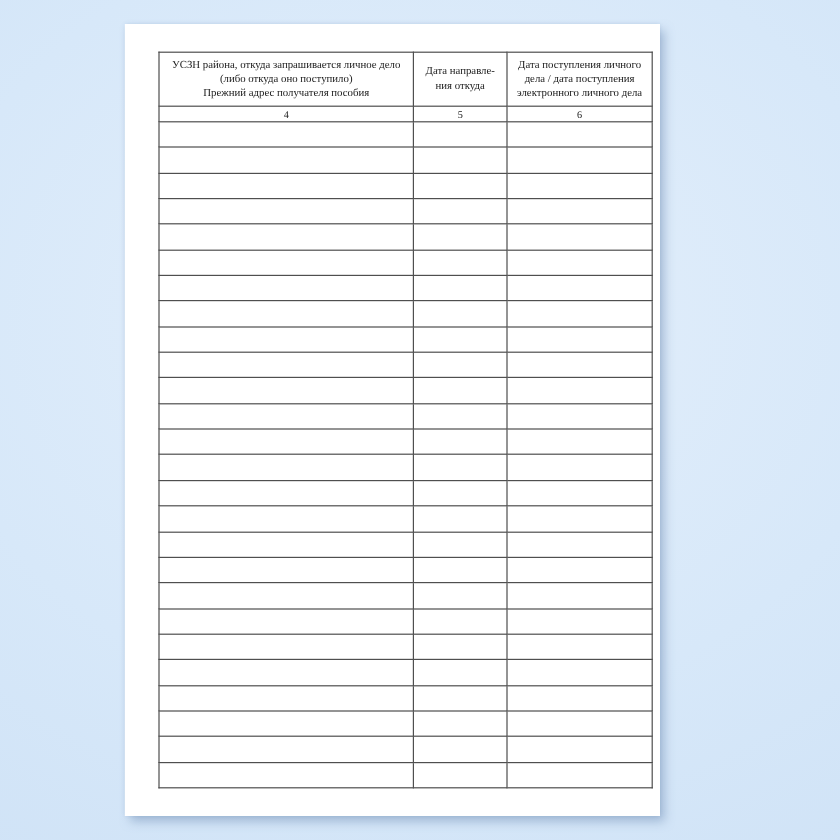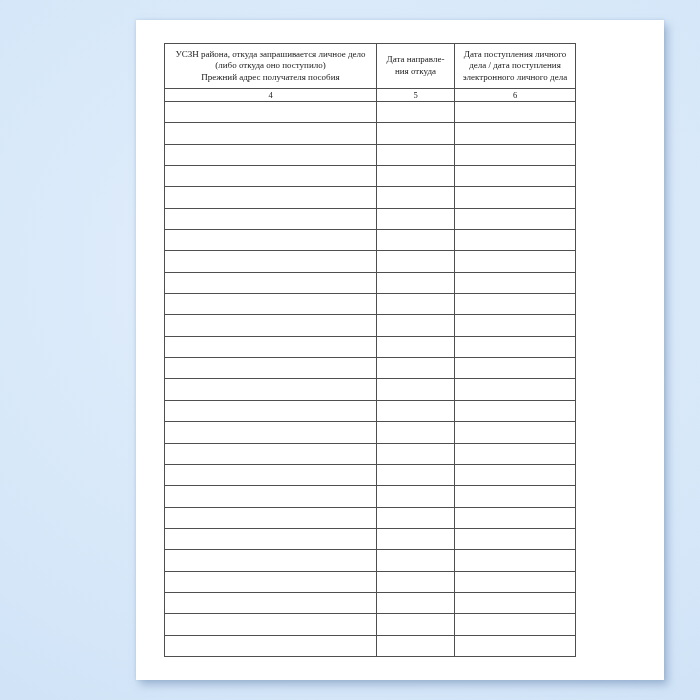--- a/index.html
+++ b/index.html
@@ -16,23 +16,23 @@
     position: relative;
     width: 700px;
     height: 700px;
     background: radial-gradient(ellipse 130% 105% at 50% 38%,
                 var(--bg-center, #e4effb) 0%,
                 var(--bg-mid, #d7e8f9) 45%,
                 var(--bg-edge, #c9def4) 100%);
   }
   .page {
     position: absolute;
-    left: 136px;
+    left: 104px;
     top: 20px;
-    width: 528px;
+    width: 446px;
     height: 660px;
     background: var(--page-color, #ffffff);
     box-shadow: 4px 5px 8px rgba(110, 140, 180, 0.50),
                 0 0 3px rgba(120, 150, 190, 0.30);
   }
   table.register {
     position: absolute;
     left: 28px;
     top: 23px;
     width: 411px;

